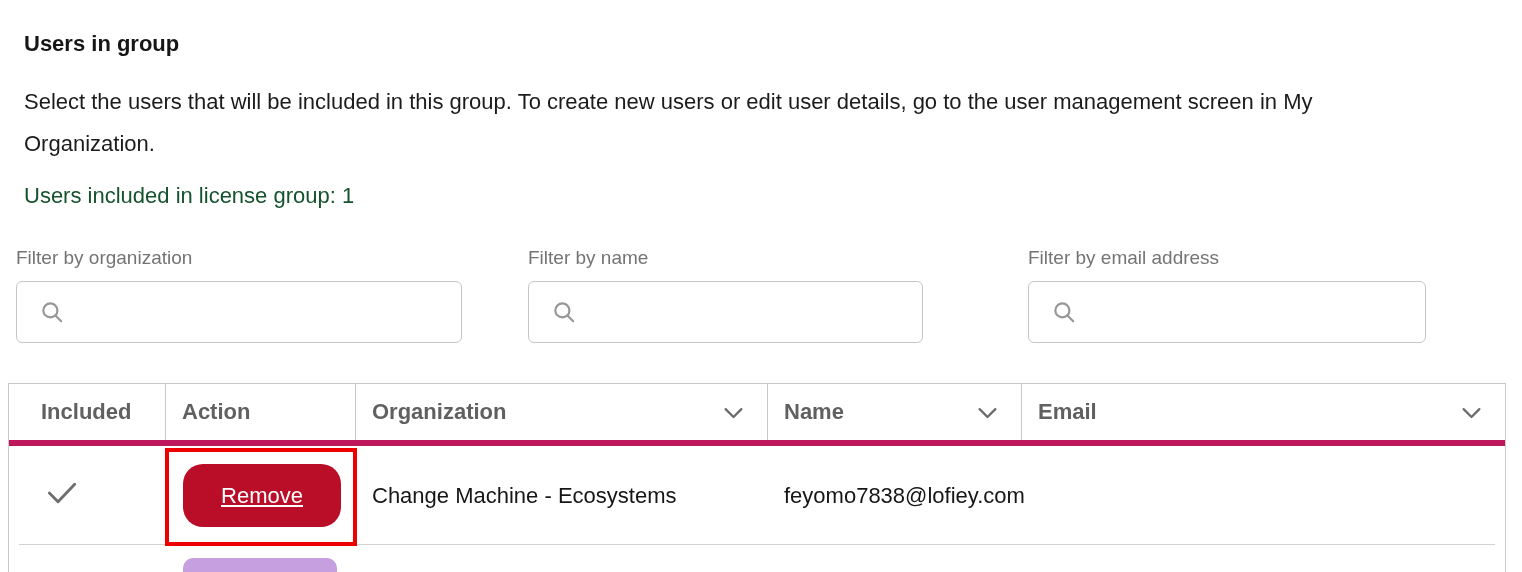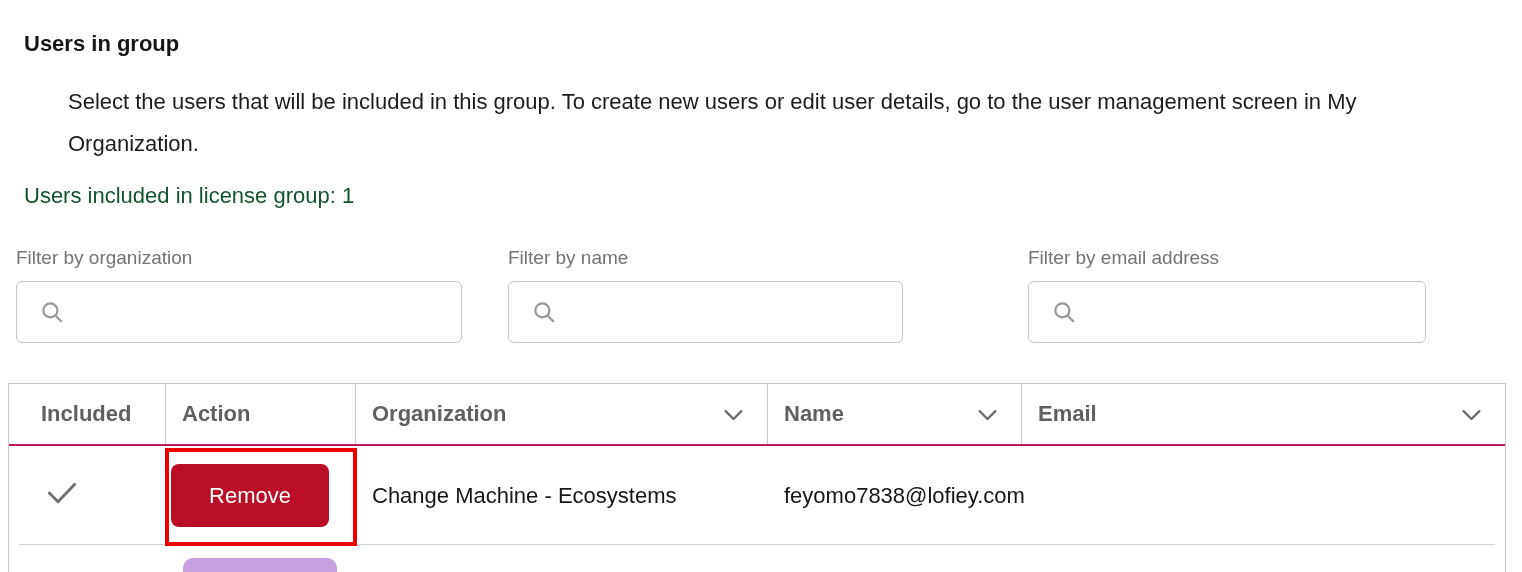--- a/index.html
+++ b/index.html
@@ -11,74 +11,74 @@
     color: #1c1c1c;
     overflow: hidden;
   }
 
   .page-title {
     position: absolute; left: 24px; top: 31px;
     font-size: 22px; font-weight: bold; color: #161616;
   }
   .description {
     position: absolute; left: 24px; top: 81px; width: 1412px;
-    font-size: 22px; line-height: 42px; color: #1c1c1c; margin-left: 44px;
+    font-size: 22px; line-height: 42px; color: #1c1c1c;
   }
   .count-line {
     position: absolute; left: 24px; top: 183px;
     font-size: 22px; color: #14532d;
   }
 
   .filter { position: absolute; top: 247px; }
   .filter-label { font-size: 19px; color: #747474; display: block; }
   .filter-box {
     margin-top: 12px; height: 62px;
     border: 1px solid #c6c6c6; border-radius: 6px; background: #fff;
     display: flex; align-items: center; padding: 0 14px 0 22px;
   }
   .filter-box input {
     flex: 1; border: none; outline: none; background: transparent;
     font-family: inherit; font-size: 20px; color: #1c1c1c; margin-left: 14px;
     min-width: 0;
   }
   #filter-org   { left: 16px; }   #filter-org   .filter-box { width: 446px; }
-  #filter-name  { left: 508px; }  #filter-name  .filter-box { width: 395px; }
+  #filter-name  { left: 528px; }  #filter-name  .filter-box { width: 395px; }
   #filter-email { left: 1028px; } #filter-email .filter-box { width: 398px; }
 
   .users-table {
     position: absolute; left: 8px; top: 383px; width: 1498px; height: 300px;
     border: 1px solid #c9c9c9; background: #fff;
   }
   .thead, .trow {
     display: grid;
     grid-template-columns: 157px 190px 412px 254px 1fr;
   }
-  .thead { height: 62px; border-bottom: 2px solid #be185d; }
+  .thead { height: 62px; border-bottom: 6px solid #be185d; }
   .th {
     display: flex; align-items: center; justify-content: space-between;
     padding: 0 20px 0 16px;
     font-size: 22px; font-weight: bold; color: #606060;
     border-right: 1px solid #c9c9c9;
   }
   .th:first-child { padding-left: 32px; }
   .th:last-child { border-right: none; gap: 44px; }
 
   .trow { height: 99px; align-items: center; position: relative; }
   .trow .divider {
     position: absolute; left: 10px; right: 10px; bottom: 0;
     height: 1px; background: #d2d2d2;
   }
   .td { padding: 0 16px; font-size: 22px; color: #161616; }
   .td-included { padding-left: 34px; }
 
   .remove-button {
-    margin-left: 5px; width: 158px; height: 63px;
-    border: none; border-radius: 8px;
+    margin-left: 17px; width: 158px; height: 63px;
+    border: none; border-radius: 20px;
     background: #b90d28; color: #ffffff;
-    font-family: inherit; font-size: 22px; cursor: pointer;
+    font-family: inherit; font-size: 22px; cursor: pointer; text-decoration: underline;
   }
 
   .annotation-rect {
     position: absolute; left: 165px; top: 448px; width: 192px; height: 98px;
     border: 4px solid #ee0000; pointer-events: none; z-index: 5;
   }
 
   .partial-add-button {
     position: absolute; left: 183px; top: 558px; width: 154px; height: 46px;
     border: none; border-radius: 10px; background: #c69fe1; cursor: pointer;

